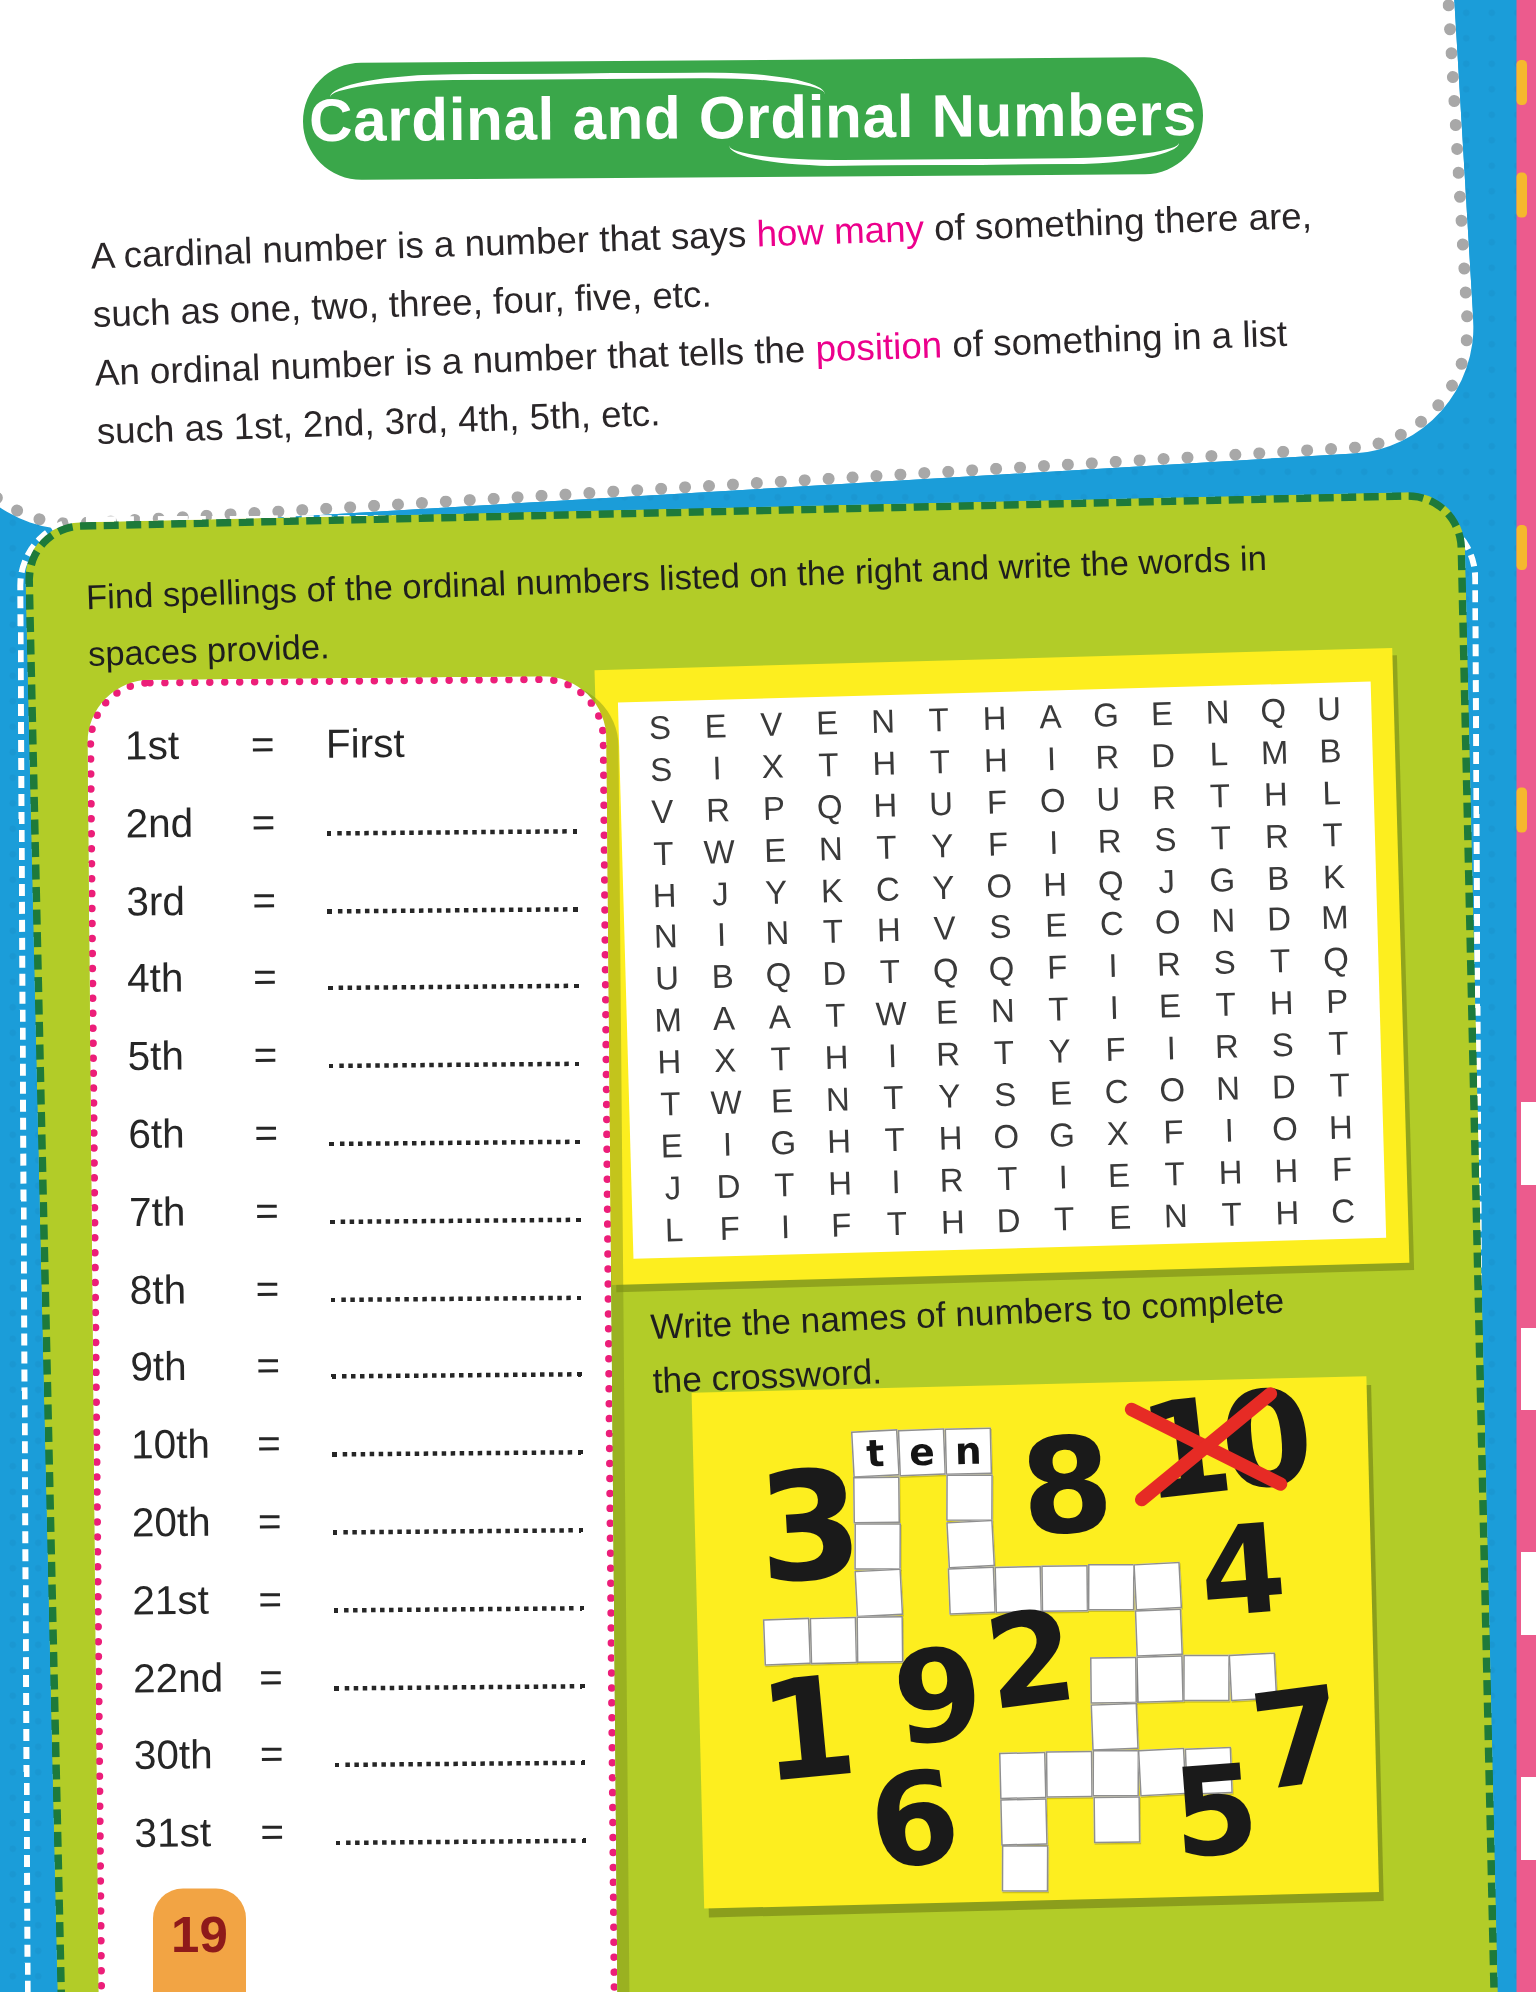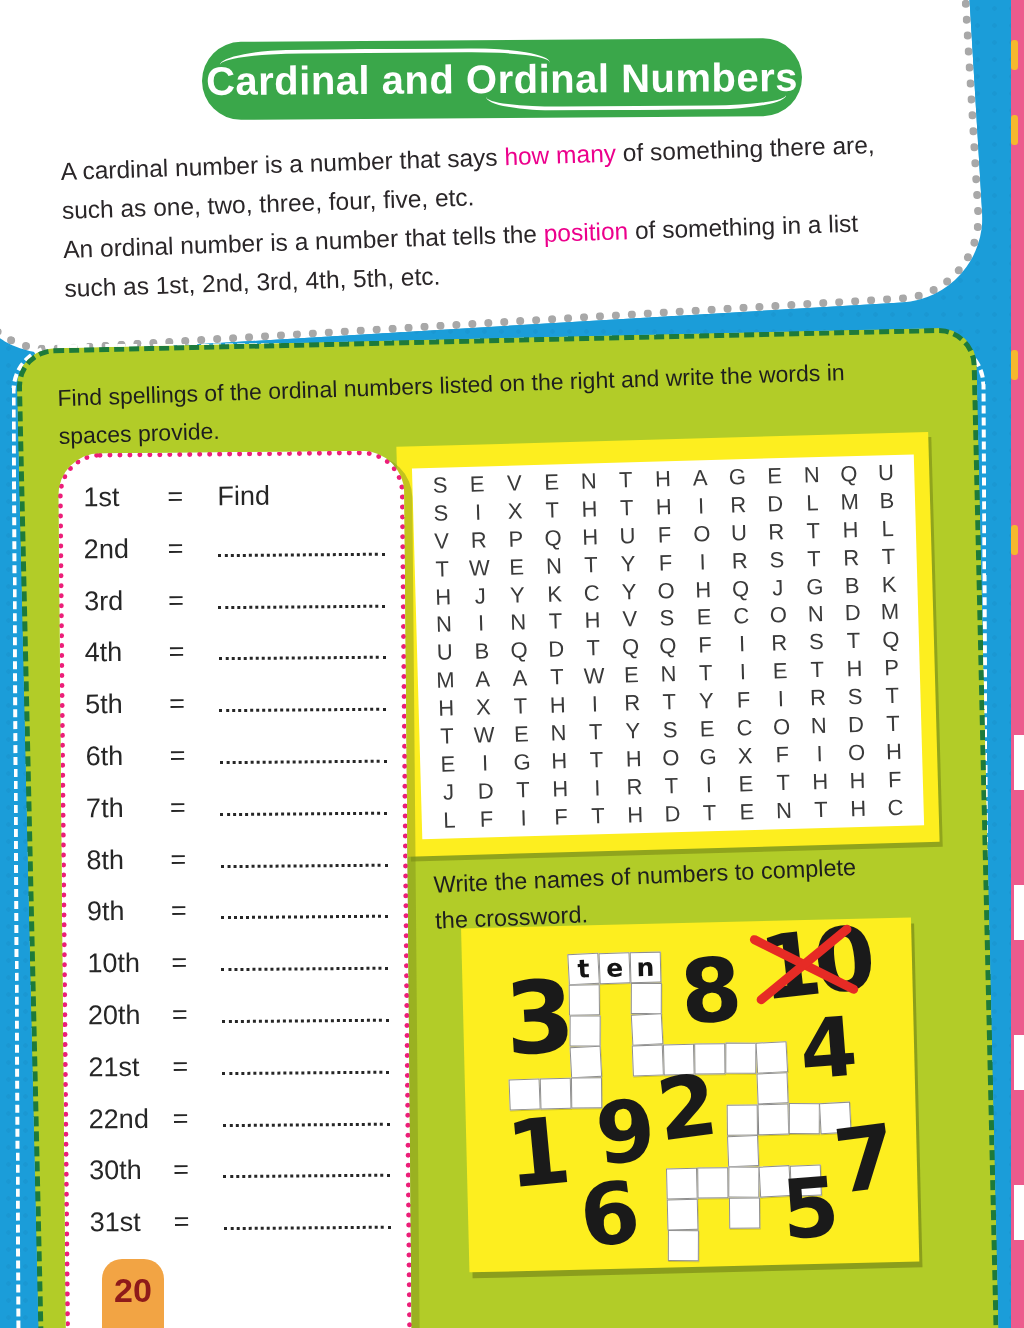--- a/index.html
+++ b/index.html
@@ -344,33 +344,33 @@
       <div class="cw-digit" style="left: 130px; top: 165px; font-size: 85px; transform: rotate(-4deg);">9</div>
       <div class="cw-digit" style="left: 40px; top: 181px; font-size: 92px; transform: rotate(-4deg);">1</div>
       <div class="cw-digit" style="left: 112px; top: 247px; font-size: 85px; transform: rotate(-6deg);">6</div>
       <div class="cw-digit" style="left: 368px; top: 197px; font-size: 88px; transform: rotate(-6deg);">7</div>
       <div class="cw-digit" style="left: 314px; top: 248px; font-size: 82px; transform: rotate(-3deg);">5</div>
     </div>
 </div>
 
 <div class="abs list-panel">
   <div class="list-rows" id="list-rows">
-      <div class="list-row"><span class="ord">1st</span><span class="eq">=</span><span>Find</span></div>
+      <div class="list-row"><span class="ord">1st</span><span class="eq">=</span><span>First</span></div>
       <div class="list-row"><span class="ord">2nd</span><span class="eq">=</span><span class="blank"></span></div>
       <div class="list-row"><span class="ord">3rd</span><span class="eq">=</span><span class="blank"></span></div>
       <div class="list-row"><span class="ord">4th</span><span class="eq">=</span><span class="blank"></span></div>
       <div class="list-row"><span class="ord">5th</span><span class="eq">=</span><span class="blank"></span></div>
       <div class="list-row"><span class="ord">6th</span><span class="eq">=</span><span class="blank"></span></div>
       <div class="list-row"><span class="ord">7th</span><span class="eq">=</span><span class="blank"></span></div>
       <div class="list-row"><span class="ord">8th</span><span class="eq">=</span><span class="blank"></span></div>
       <div class="list-row"><span class="ord">9th</span><span class="eq">=</span><span class="blank"></span></div>
       <div class="list-row"><span class="ord">10th</span><span class="eq">=</span><span class="blank"></span></div>
       <div class="list-row"><span class="ord">20th</span><span class="eq">=</span><span class="blank"></span></div>
       <div class="list-row"><span class="ord">21st</span><span class="eq">=</span><span class="blank"></span></div>
       <div class="list-row"><span class="ord">22nd</span><span class="eq">=</span><span class="blank"></span></div>
       <div class="list-row"><span class="ord">30th</span><span class="eq">=</span><span class="blank"></span></div>
       <div class="list-row"><span class="ord">31st</span><span class="eq">=</span><span class="blank"></span></div>
     </div>
 </div>
 
 <div class="abs page-tab">
-  <span>20</span>
+  <span>19</span>
 </div>
 
 </body></html>

